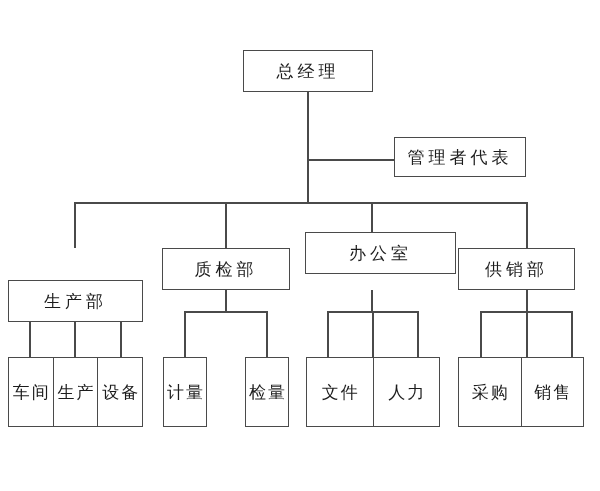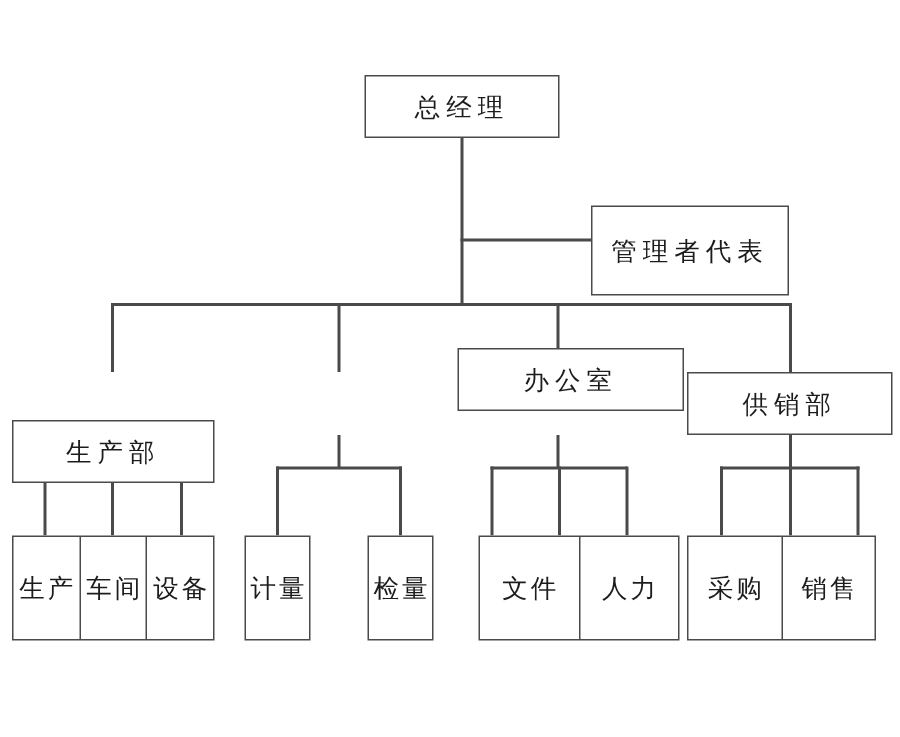--- a/index.html
+++ b/index.html
@@ -90,36 +90,37 @@
   <div class="vline" style="left:266px; top:311px; height:46px;"></div>
   <div class="vline" style="left:327px; top:311px; height:46px;"></div>
   <div class="vline" style="left:372px; top:311px; height:46px;"></div>
   <div class="vline" style="left:417px; top:311px; height:46px;"></div>
   <div class="vline" style="left:480px; top:311px; height:46px;"></div>
   <div class="vline" style="left:526px; top:311px; height:46px;"></div>
   <div class="vline" style="left:571px; top:311px; height:46px;"></div>
 
   <div class="node" style="left:243px; top:50px; width:130px; height:42px;">总经理</div>
 
-  <div class="node" style="left:394px; top:137px; width:132px; height:60px;">管理者代表</div>
+  <div class="node" style="left:394px; top:137px; width:132px; height:40px;">管理者代表</div>
 
   <div class="node" style="left:8px; top:248px; width:135px; height:42px;margin-top:32px;">生产部</div>
+  <div class="node" style="left:162px; top:248px; width:128px; height:42px;">质检部</div>
   <div class="node" style="left:305px; top:232px; width:151px; height:42px;">办公室</div>
-  <div class="node" style="left:458px; top:248px; width:137px; height:42px;">供销部</div>
+  <div class="node" style="left:458px; top:248px; width:117px; height:42px;">供销部</div>
 
   <div class="group" style="left:8px; top:357px; width:135px; height:70px;">
+    <div class="cell">车间</div>
     <div class="cell">生产</div>
-    <div class="cell">车间</div>
     <div class="cell">设备</div>
   </div>
 
   <div class="node small" style="left:245px; top:357px; width:44px; height:70px;">检量</div>
   <div class="node small" style="left:163px; top:357px; width:44px; height:70px;">计量</div>
 
-  <div class="group" style="left:319px; top:357px; width:134px; height:70px;">
+  <div class="group" style="left:306px; top:357px; width:134px; height:70px;">
     <div class="cell">文件</div>
     <div class="cell">人力</div>
   </div>
 
   <div class="group" style="left:458px; top:357px; width:126px; height:70px;">
     <div class="cell">采购</div>
     <div class="cell">销售</div>
   </div>
 
 </div>

